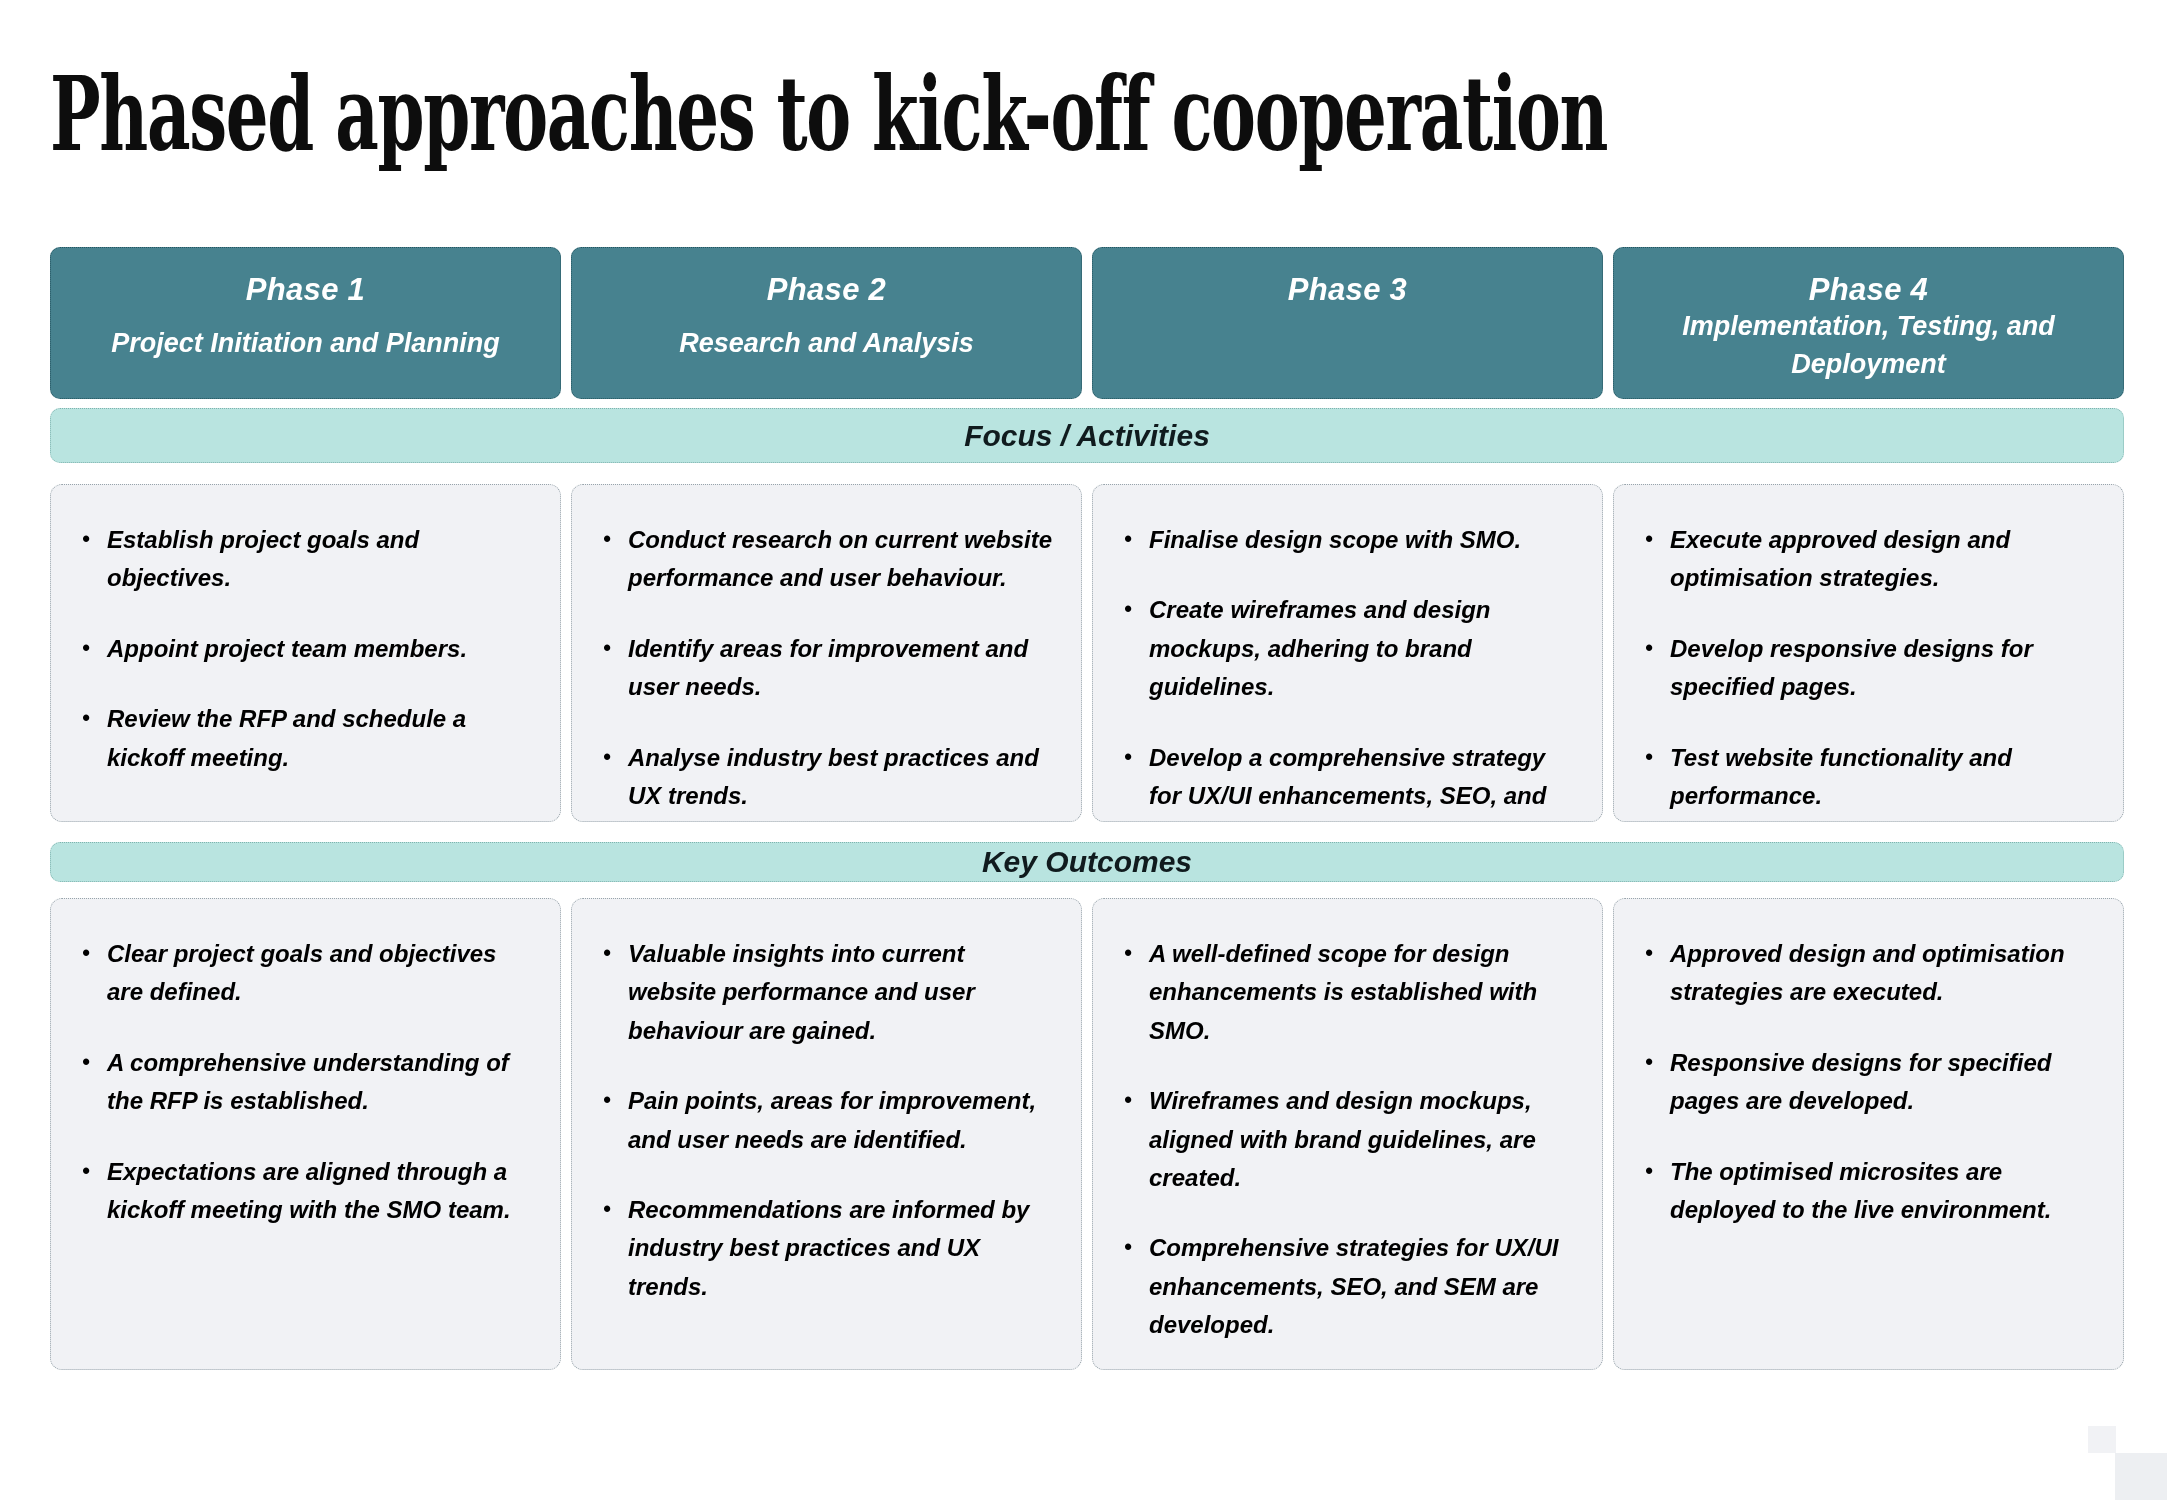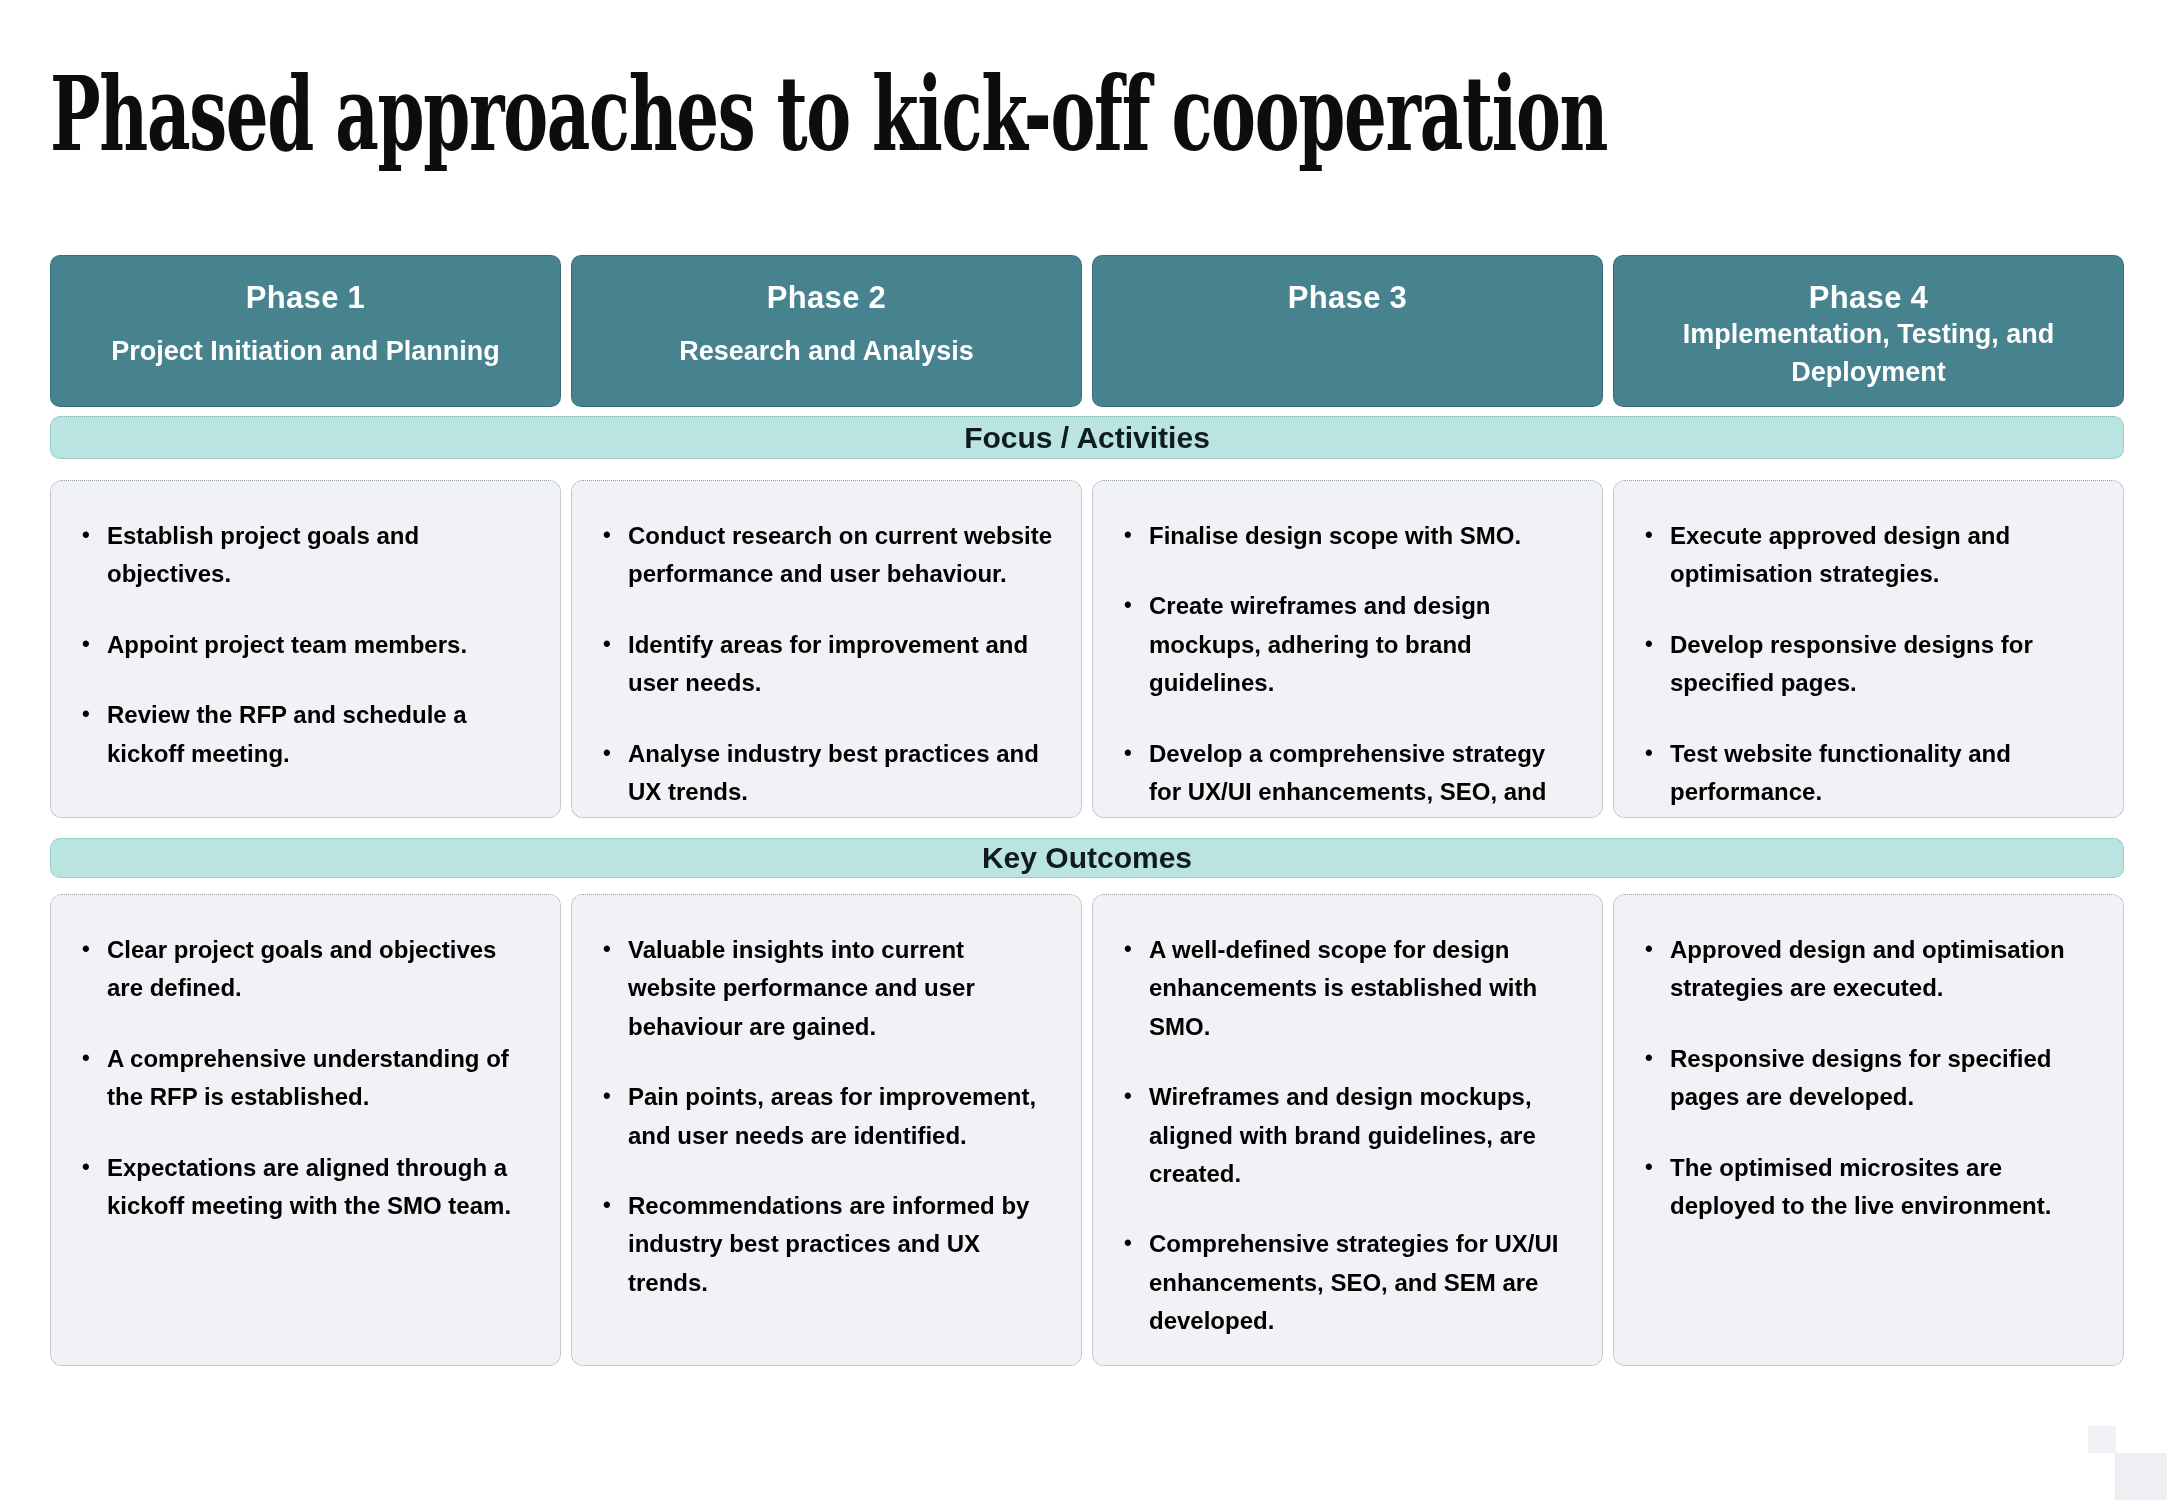--- a/index.html
+++ b/index.html
@@ -14,40 +14,40 @@
     margin: 0;
     font-family: "DejaVu Serif", serif;
     font-weight: bold;
     font-size: 102px; line-height: 1.1;
     letter-spacing: -2px;
     color: #0d0d0d;
     white-space: nowrap;
     transform: scaleX(0.66);
     transform-origin: 0 0;
   }
-  .content { position: absolute; left: 50px; top: 255px; width: 2074px; }
+  .content { position: absolute; left: 50px; top: 247px; width: 2074px; font-style: italic; }
   .row { display: grid; grid-template-columns: repeat(4, 1fr); gap: 10px; }
 
   .phase-head {
     height: 152px; box-sizing: border-box;
     background: #47828f;
     border: 1px dotted rgba(18, 58, 68, 0.6);
     border-radius: 10px;
     color: #ffffff; text-align: center;
     display: flex; flex-direction: column;
     padding: 24px 18px 18px 18px;
   }
   .phase-name { font-size: 31px; font-weight: bold; letter-spacing: 0.3px; }
   .sub-wrap { flex: 1; display: flex; align-items: center; justify-content: center; }
   .phase-sub { font-size: 27px; font-weight: bold; line-height: 1.4; margin: 0 auto; }
   .sub-w3 { max-width: 370px; }
   .sub-w4 { max-width: 440px; }
 
   .band {
-    margin-top: 9px; height: 43px; box-sizing: border-box;
+    margin-top: 9px; height: 55px; box-sizing: border-box;
     background: #b9e4e0;
     border: 1px dotted #7fb3ae;
     border-radius: 10px;
     display: flex; align-items: center; justify-content: center;
     font-size: 30px; font-weight: bold; color: #101b1e;
   }
   .band.outcomes-band { margin-top: 20px; height: 40px; }
 
   .cards-activities { margin-top: 21px; }
   .cards-outcomes   { margin-top: 16px; }

